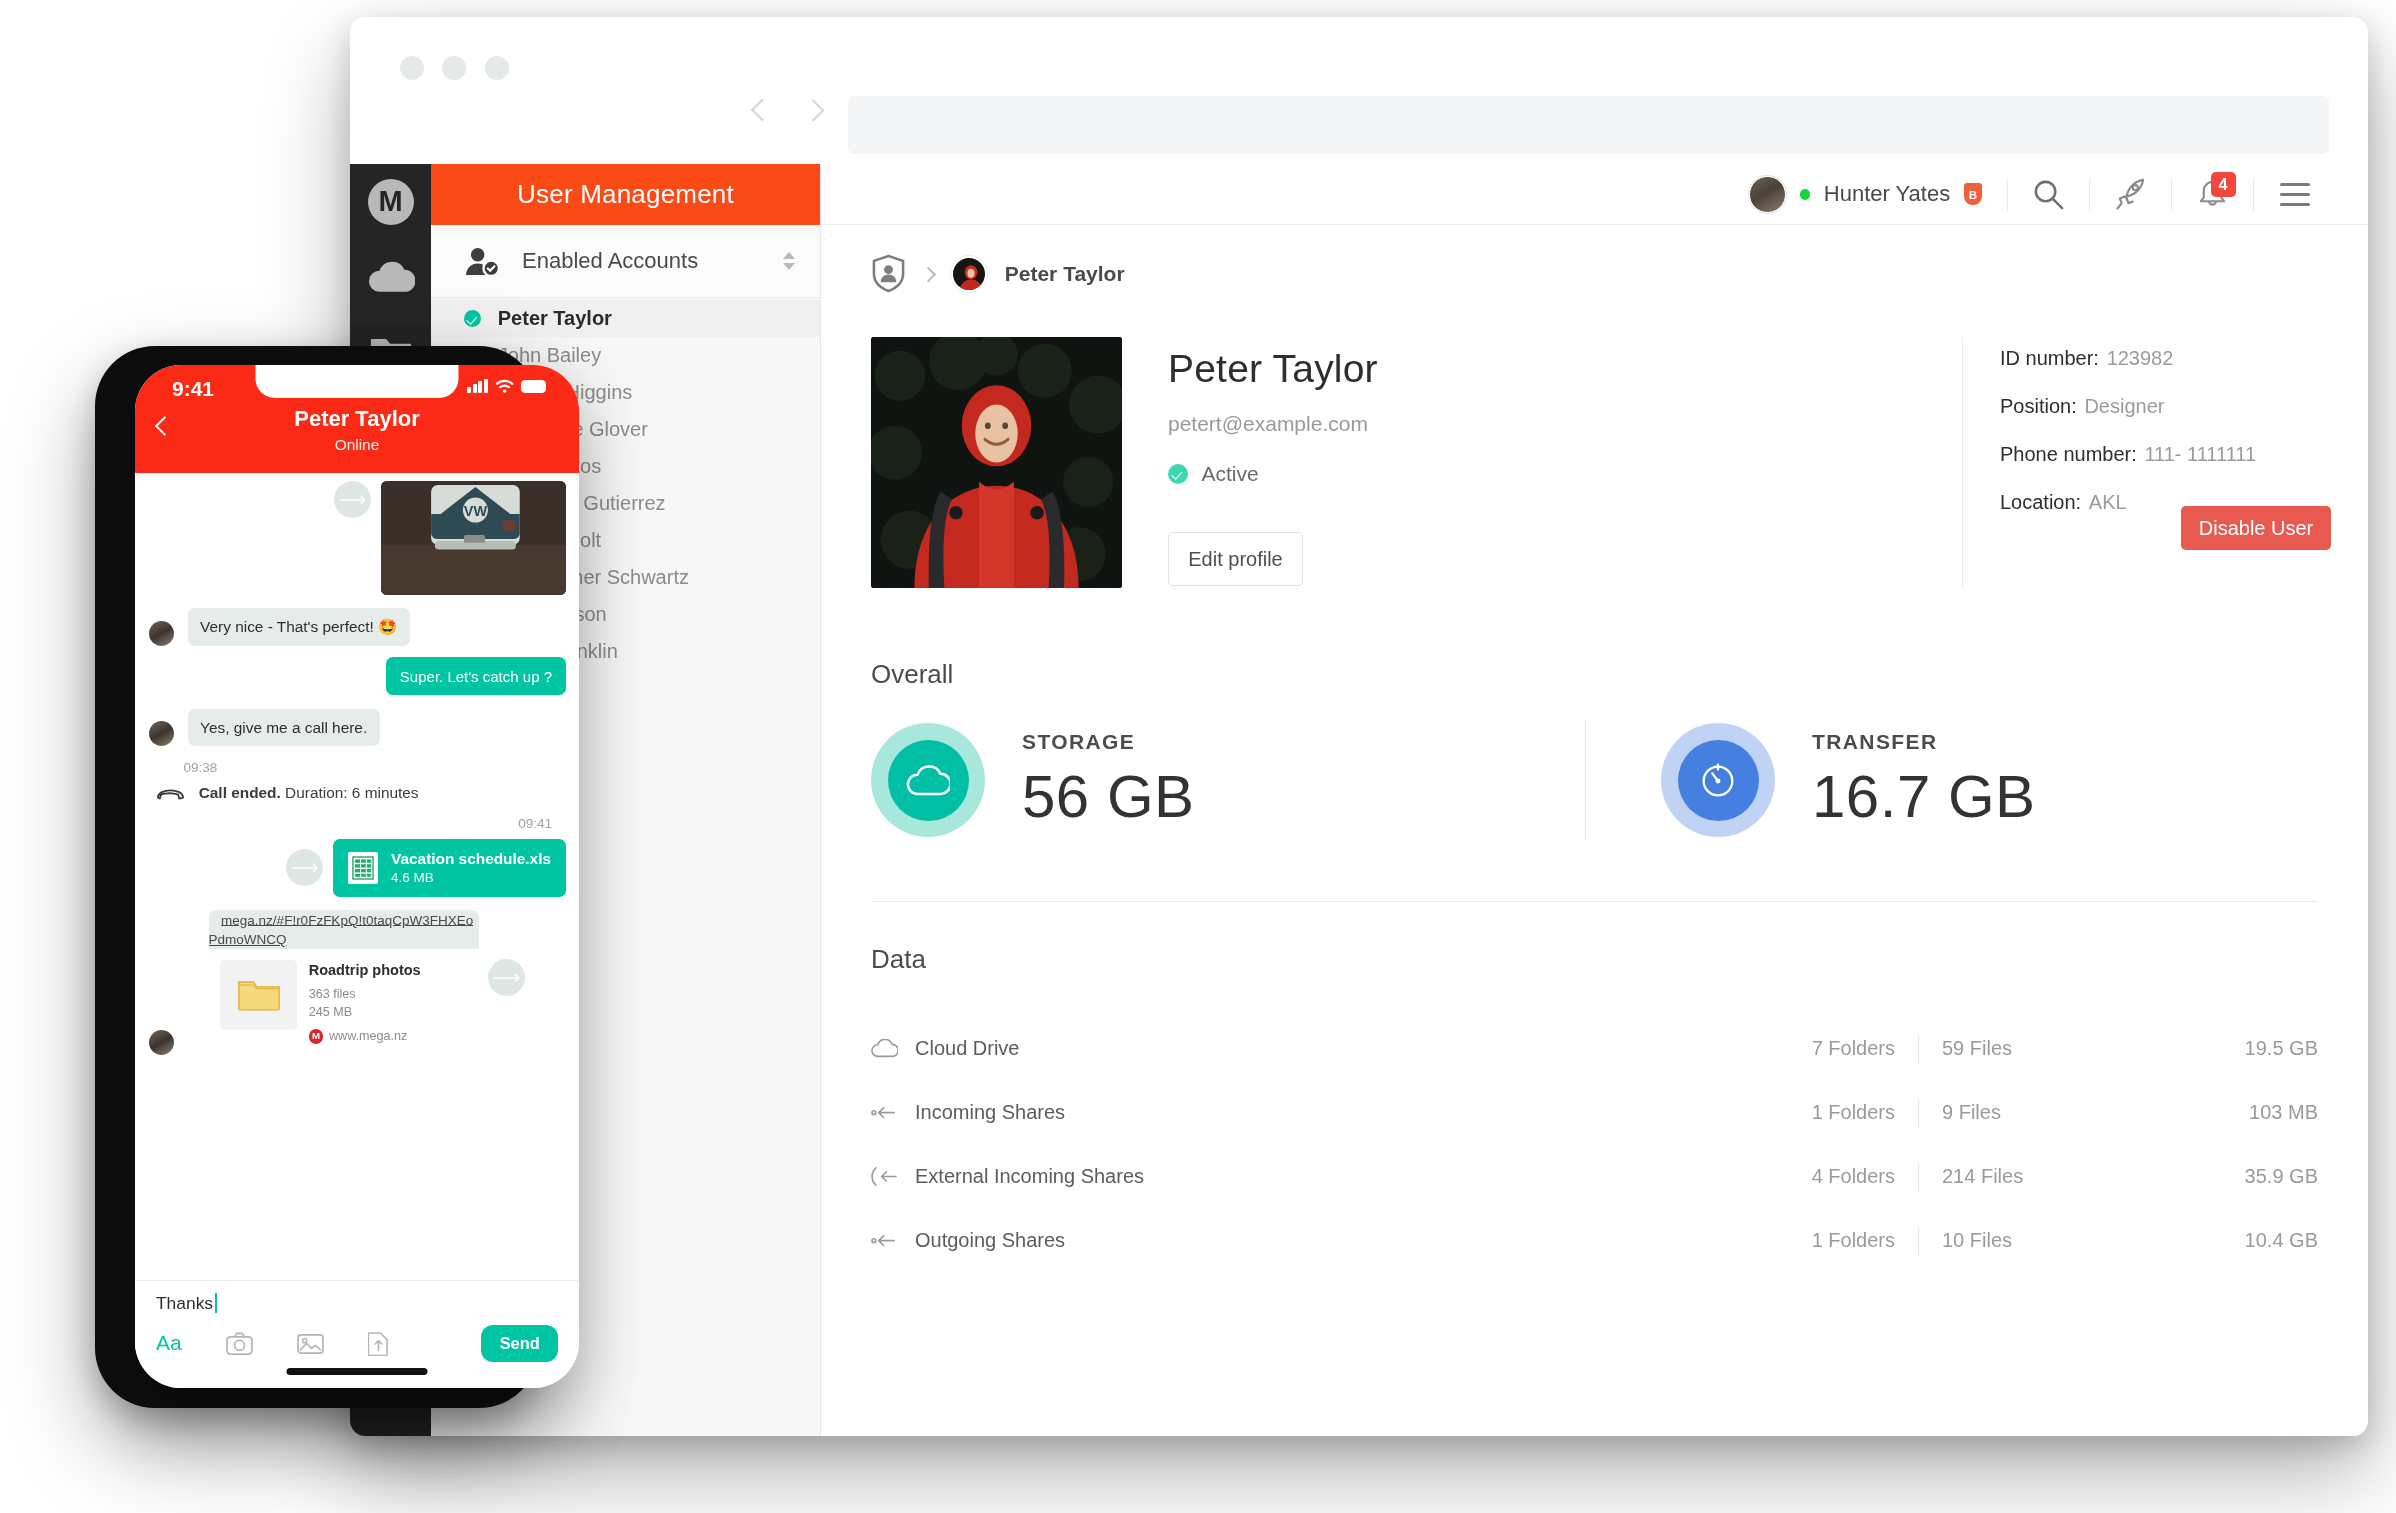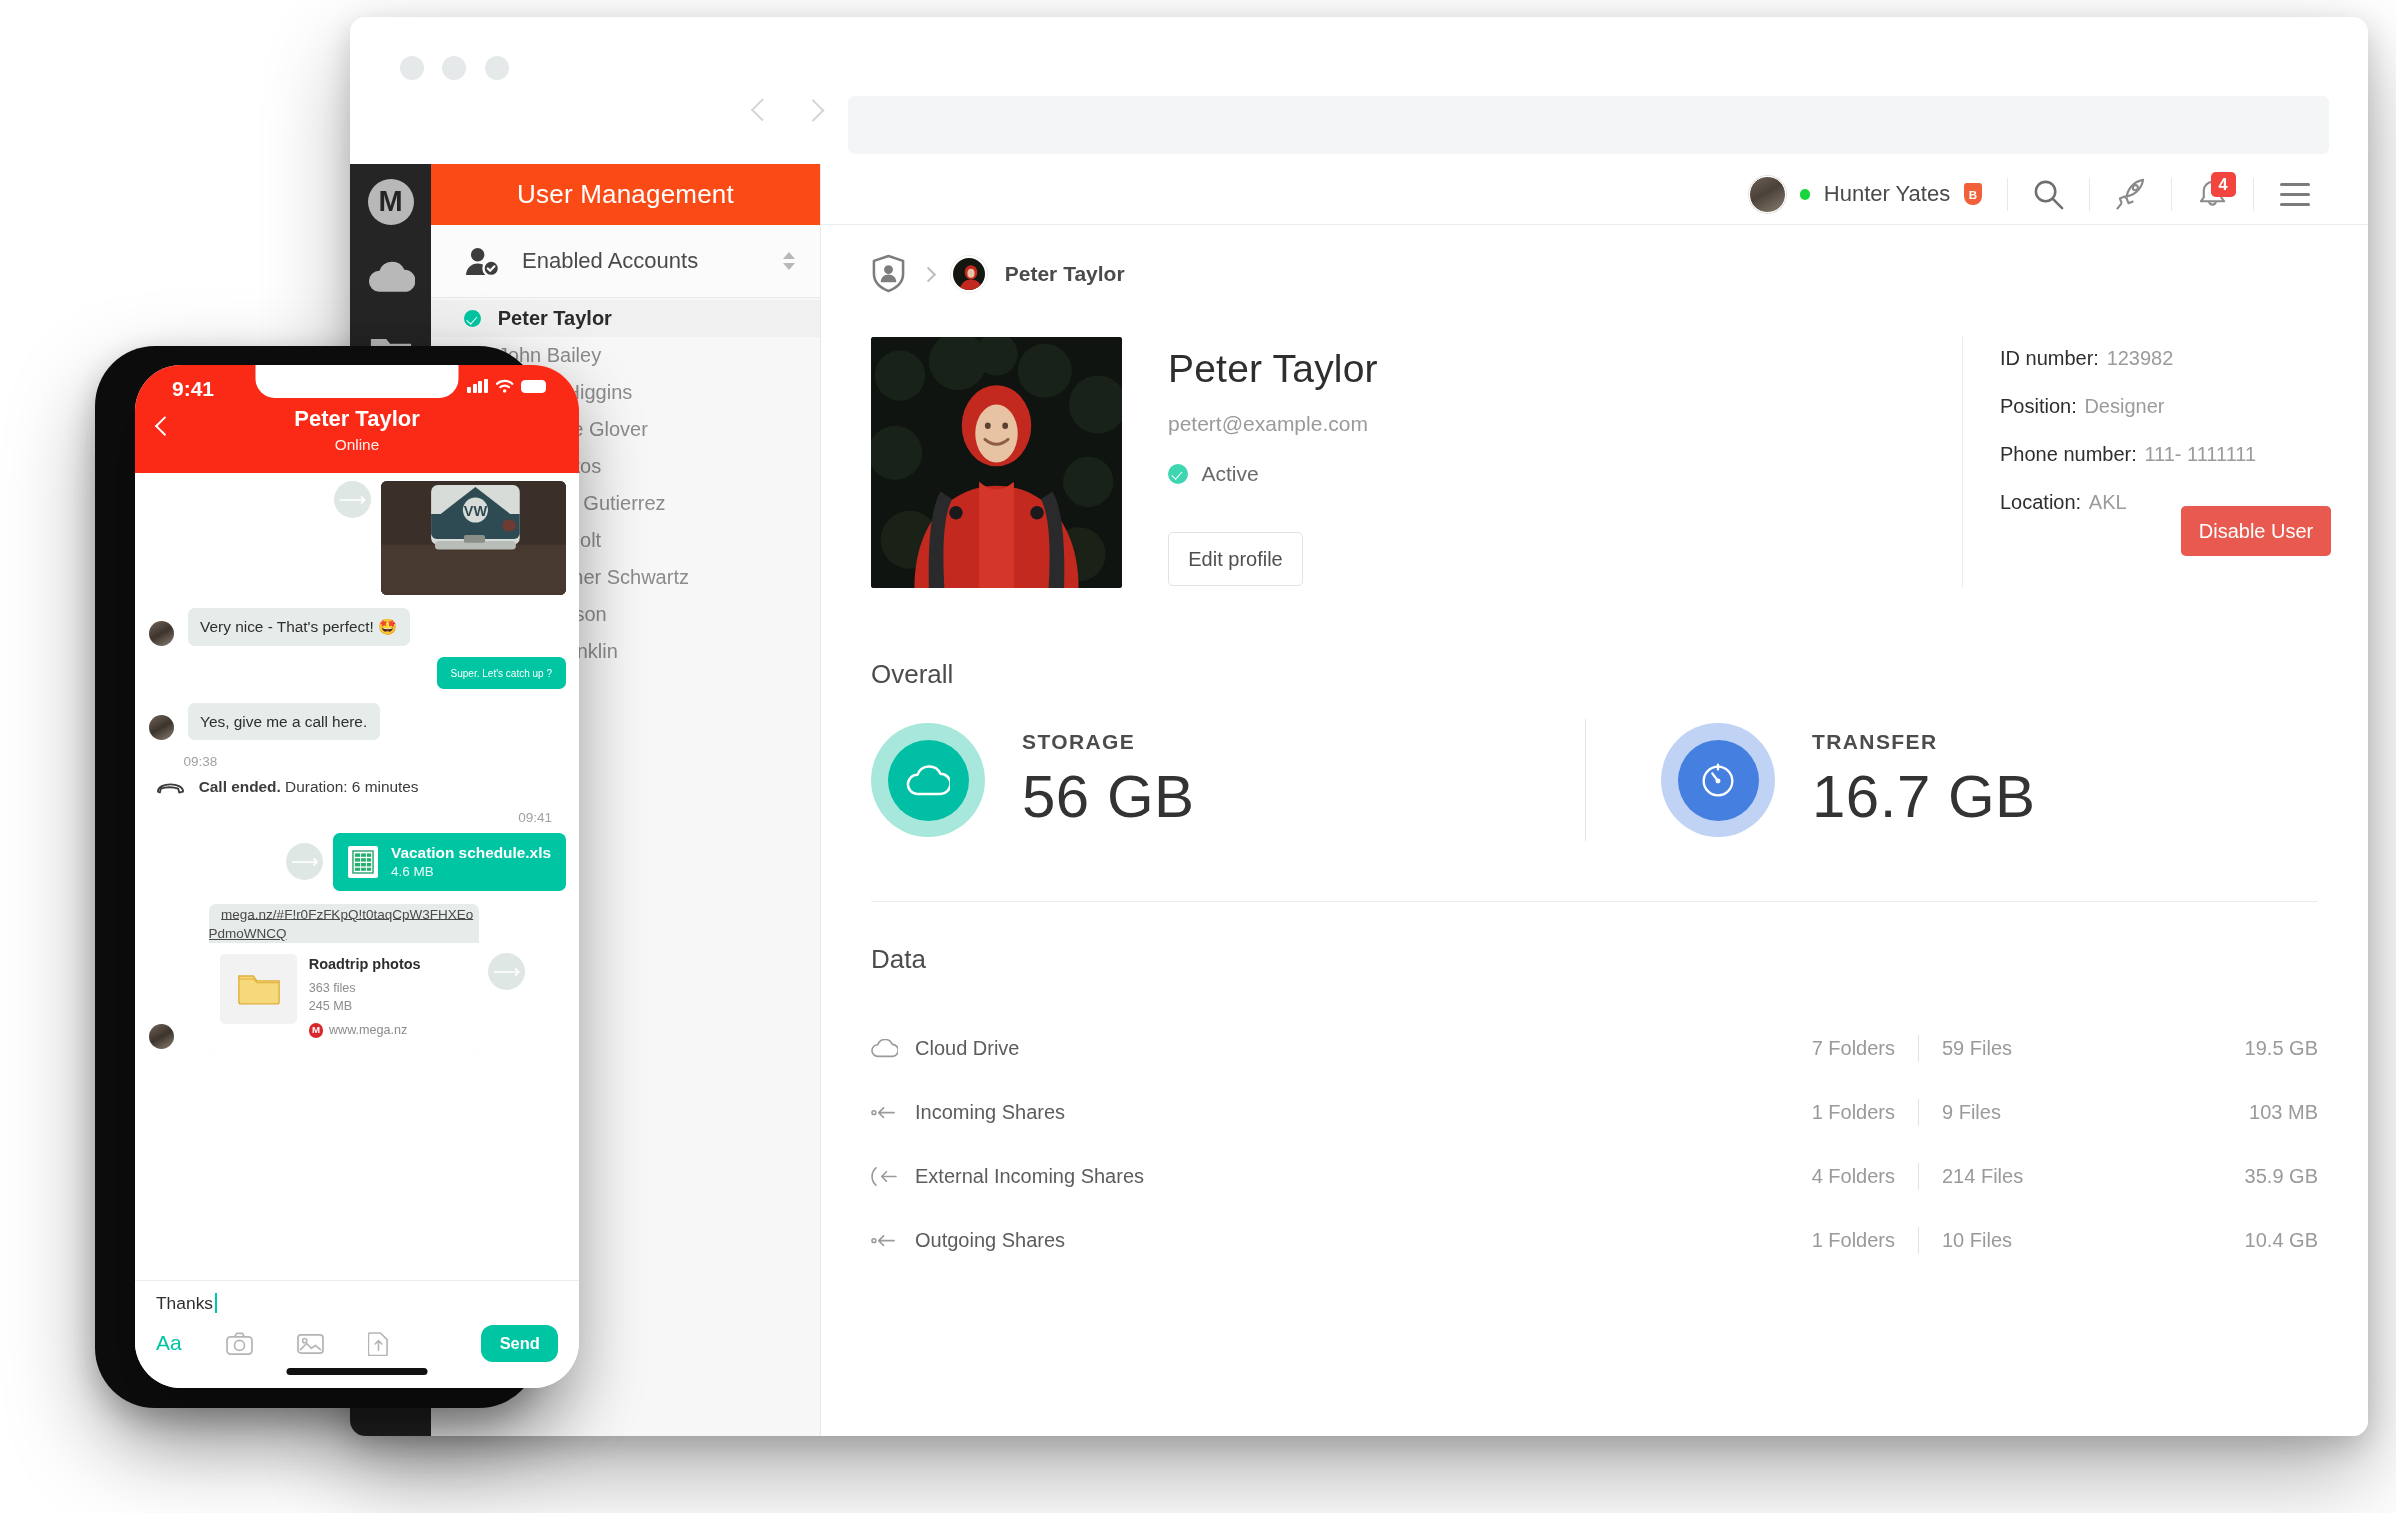--- a/index.html
+++ b/index.html
@@ -124,21 +124,21 @@
   .pstatus span { font-size: 21px; color: #6a6a6a; }
   .btn-edit {
     margin-top: 46px; display: inline-flex; align-items: center; justify-content: center;
     width: 135px; height: 54px; border: 1px solid #e2e2e2; border-radius: 4.8px;
     background: #fff; font-size: 20px; color: #4f4f4f;
   }
   .meta { width: 406px; flex: none; border-left: 1px solid #ececec; padding: 9.7px 0 0 37px; position: relative; }
   .meta-row { font-size: 20px; color: #2e2e2e; margin-bottom: 25px; }
   .meta-row .v { color: #9b9b9b; margin-left: 7.7px; }
   .btn-disable {
-    position: absolute; right: 37px; top: 169px; width: 150px; height: 50px;
+    position: absolute; right: 37px; top: 169px; width: 150px; height: 44px;
     background: #E8594F; color: #fff; border: none; border-radius: 4.8px;
     font-size: 20px; display: flex; align-items: center; justify-content: center;
   }
 
   .section-title { font-size: 26px; color: #4c4c4c; padding-left: 50px; }
   .overall { margin-top: 71px; }
   .stats { display: flex; align-items: center; margin-top: 29px; padding-left: 50px; }
   .stat { display: flex; align-items: center; gap: 37px; }
   .stat.left { width: 714px; }
   .stat.right { padding-left: 75px; }
@@ -198,21 +198,21 @@
   .msg-photo { width: 185px; height: 114px; border-radius: 5.8px; overflow: hidden; background: #2b2520; }
   .row-in { display: flex; align-items: flex-end; gap: 14px; margin-top: 13.5px; }
   .av {
     width: 25px; height: 25px; border-radius: 50%; flex: none;
     background: linear-gradient(150deg,#70655a 0%,#3c342d 50%,#8d8174 100%);
   }
   .bub-in {
     background: #e6ecea; color: #2e2e2e; border-radius: 6.8px; padding: 9.7px 12.6px; font-size: 15.4px;
   }
   .row-out { display: flex; justify-content: flex-end; margin-top: 11.6px; }
-  .bub-out { background: #00c5a3; color: #fff; border-radius: 6.8px; padding: 10.6px 13.5px; font-size: 10px; }
+  .bub-out { background: #00c5a3; color: #fff; border-radius: 6.8px; padding: 10.6px 13.5px; font-size: 15px; }
   .ts { font-size: 13.5px; color: #a2a2a2; margin: 13.5px 0 0 35px; }
   .ts.right { text-align: right; margin: 13.5px 13.5px 0 0; }
   .call-row { display: flex; align-items: center; gap: 13.5px; margin-top: 9.7px; padding-left: 7.7px; font-size: 15.4px; color: #3b3b3b; }
   .call-row b { font-weight: bold; }
   .file-row { display: flex; align-items: center; justify-content: flex-end; gap: 9.7px; margin-top: 7.7px; }
   .file-card { background: #00c5a3; color: #fff; border-radius: 6.8px; padding: 11.6px 14.5px; display: flex; align-items: center; gap: 13.5px; }
   .xls-ico { width: 30px; height: 32px; background: #fff; border-radius: 1.9px; display: flex; align-items: center; justify-content: center; }
   .file-name { font-size: 15.4px; font-weight: bold; }
   .file-size { font-size: 13.5px; color: rgba(255,255,255,.92); margin-top: 1.9px; }
   .link-card { margin-top: 13.5px; margin-left: 35px; width: 270px; background: #e6ecea; border-radius: 6.8px; overflow: hidden; }

